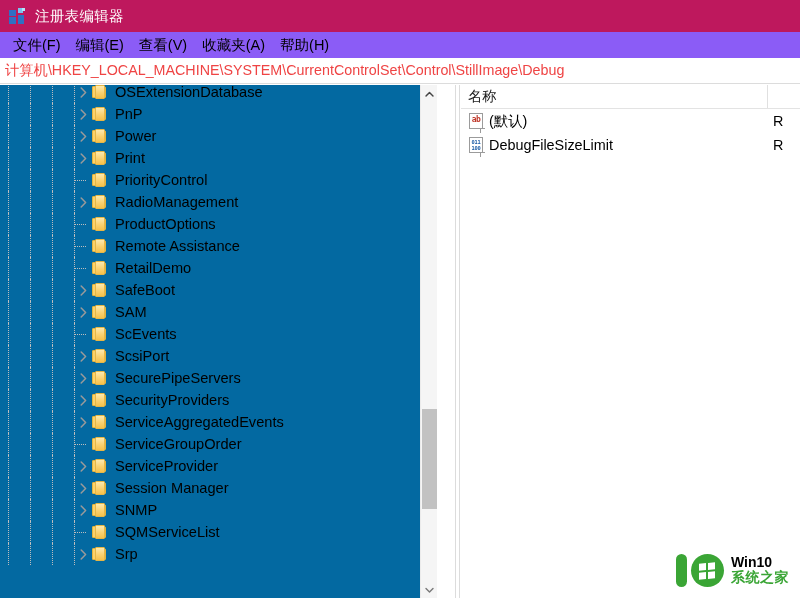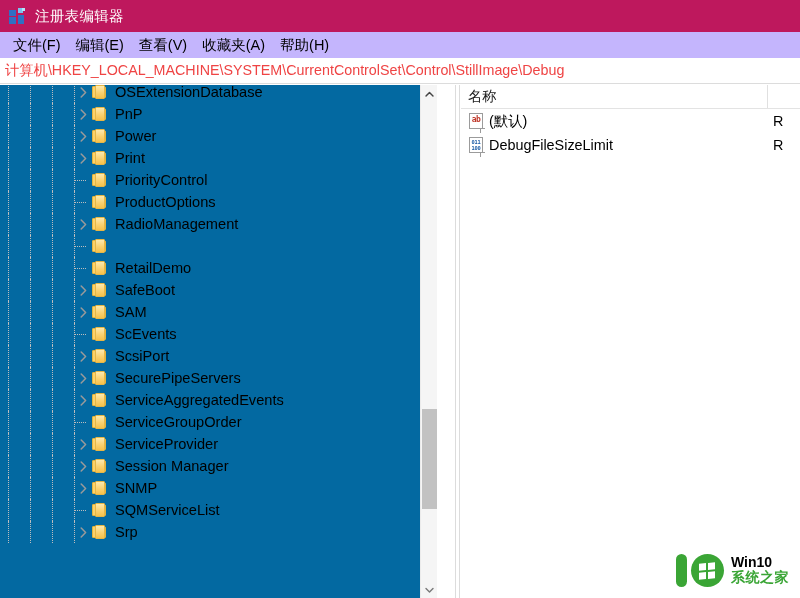--- a/index.html
+++ b/index.html
@@ -53,21 +53,21 @@
     font-size: 14.5px;
     letter-spacing: 0.3px;
     white-space: nowrap;
   }
 
   
   .menubar {
     position: absolute;
     left: 0; top: 32px;
     width: 800px; height: 26px;
-    background: #c4b5fd;
+    background: #8b5cf6;
     display: flex;
     align-items: center;
     padding-left: 6px;
     box-sizing: border-box;
   }
   .menu-item {
     font-size: 14.5px;
     color: #000000;
     padding: 2px 8px 2px 7px;
     white-space: nowrap;
@@ -507,57 +507,58 @@
             </span>
             <span class="tree-label">PriorityControl</span>
           </div>
           <div class="tree-row">
             <div class="indent-guides">
               <span class="guide g1"></span>
               <span class="guide g2"></span>
               <span class="guide g3"></span>
               <span class="guide g4"></span>
             </div>
+            <div class="chev">
+              <svg width="7" height="11" viewBox="0 0 7 11">
+                <path d="M1.2 1 L5.6 5.5 L1.2 10" fill="none" stroke="#9a9a9a" stroke-width="1.5" stroke-linecap="round" stroke-linejoin="round"></path>
+              </svg>
+            </div>
+            <span class="folder">
+              <span class="back"></span>
+              <span class="front"></span>
+            </span>
+            <span class="tree-label">RadioManagement</span>
+          </div>
+          <div class="tree-row">
+            <div class="indent-guides">
+              <span class="guide g1"></span>
+              <span class="guide g2"></span>
+              <span class="guide g3"></span>
+              <span class="guide g4"></span>
+            </div>
             <span class="leafline"></span>
             <span class="folder">
               <span class="back"></span>
               <span class="front"></span>
             </span>
             <span class="tree-label">ProductOptions</span>
           </div>
           <div class="tree-row">
             <div class="indent-guides">
               <span class="guide g1"></span>
               <span class="guide g2"></span>
               <span class="guide g3"></span>
               <span class="guide g4"></span>
             </div>
-            <div class="chev">
-              <svg width="7" height="11" viewBox="0 0 7 11">
-                <path d="M1.2 1 L5.6 5.5 L1.2 10" fill="none" stroke="#9a9a9a" stroke-width="1.5" stroke-linecap="round" stroke-linejoin="round"></path>
-              </svg>
-            </div>
-            <span class="folder">
-              <span class="back"></span>
-              <span class="front"></span>
-            </span>
-            <span class="tree-label">RadioManagement</span>
-          </div>
-          <div class="tree-row">
-            <div class="indent-guides">
-              <span class="guide g1"></span>
-              <span class="guide g2"></span>
-              <span class="guide g3"></span>
-              <span class="guide g4"></span>
-            </div>
             <span class="leafline"></span>
             <span class="folder">
               <span class="back"></span>
               <span class="front"></span>
             </span>
+            <span class="tree-label">Remote Assistance</span>
           </div>
           <div class="tree-row">
             <div class="indent-guides">
               <span class="guide g1"></span>
               <span class="guide g2"></span>
               <span class="guide g3"></span>
               <span class="guide g4"></span>
             </div>
             <span class="leafline"></span>
             <span class="folder">
@@ -644,20 +645,38 @@
             <div class="chev">
               <svg width="7" height="11" viewBox="0 0 7 11">
                 <path d="M1.2 1 L5.6 5.5 L1.2 10" fill="none" stroke="#9a9a9a" stroke-width="1.5" stroke-linecap="round" stroke-linejoin="round"></path>
               </svg>
             </div>
             <span class="folder">
               <span class="back"></span>
               <span class="front"></span>
             </span>
             <span class="tree-label">SecurePipeServers</span>
+          </div>
+          <div class="tree-row">
+            <div class="indent-guides">
+              <span class="guide g1"></span>
+              <span class="guide g2"></span>
+              <span class="guide g3"></span>
+              <span class="guide g4"></span>
+            </div>
+            <div class="chev">
+              <svg width="7" height="11" viewBox="0 0 7 11">
+                <path d="M1.2 1 L5.6 5.5 L1.2 10" fill="none" stroke="#9a9a9a" stroke-width="1.5" stroke-linecap="round" stroke-linejoin="round"></path>
+              </svg>
+            </div>
+            <span class="folder">
+              <span class="back"></span>
+              <span class="front"></span>
+            </span>
+            <span class="tree-label">SecurityProviders</span>
           </div>
           <div class="tree-row">
             <div class="indent-guides">
               <span class="guide g1"></span>
               <span class="guide g2"></span>
               <span class="guide g3"></span>
               <span class="guide g4"></span>
             </div>
             <div class="chev">
               <svg width="7" height="11" viewBox="0 0 7 11">

